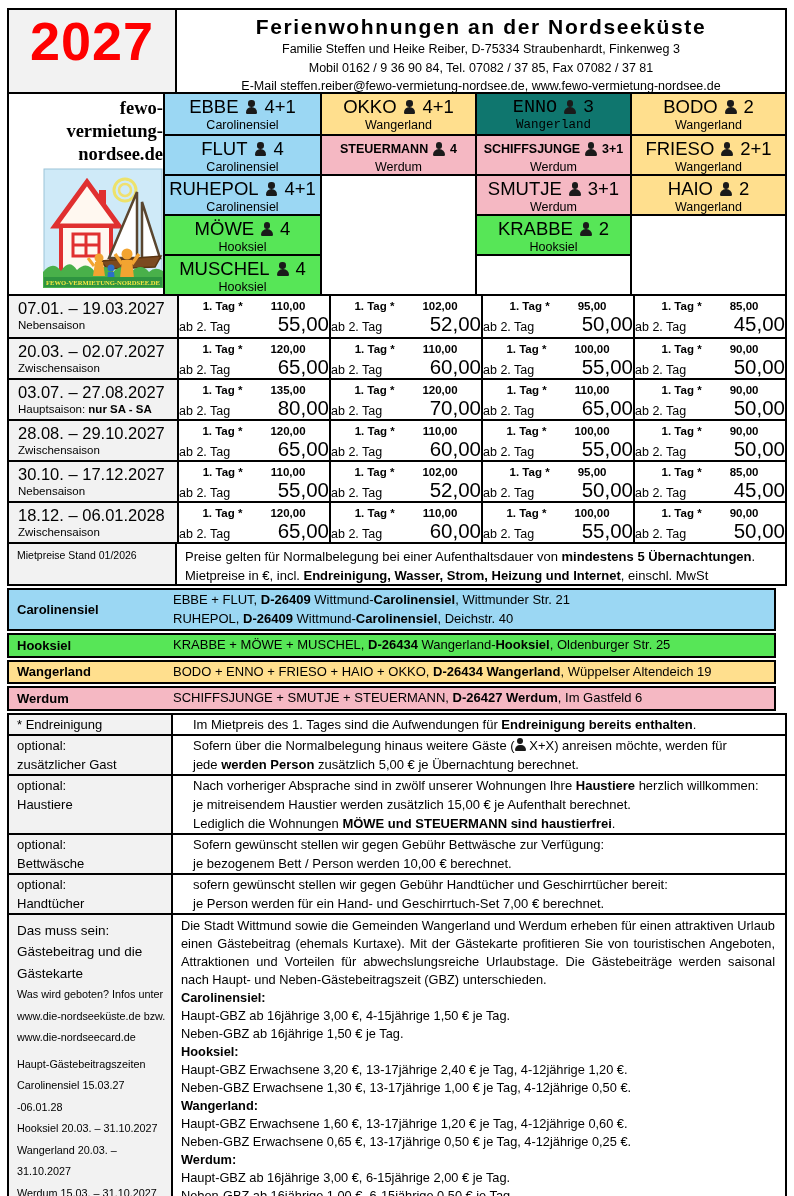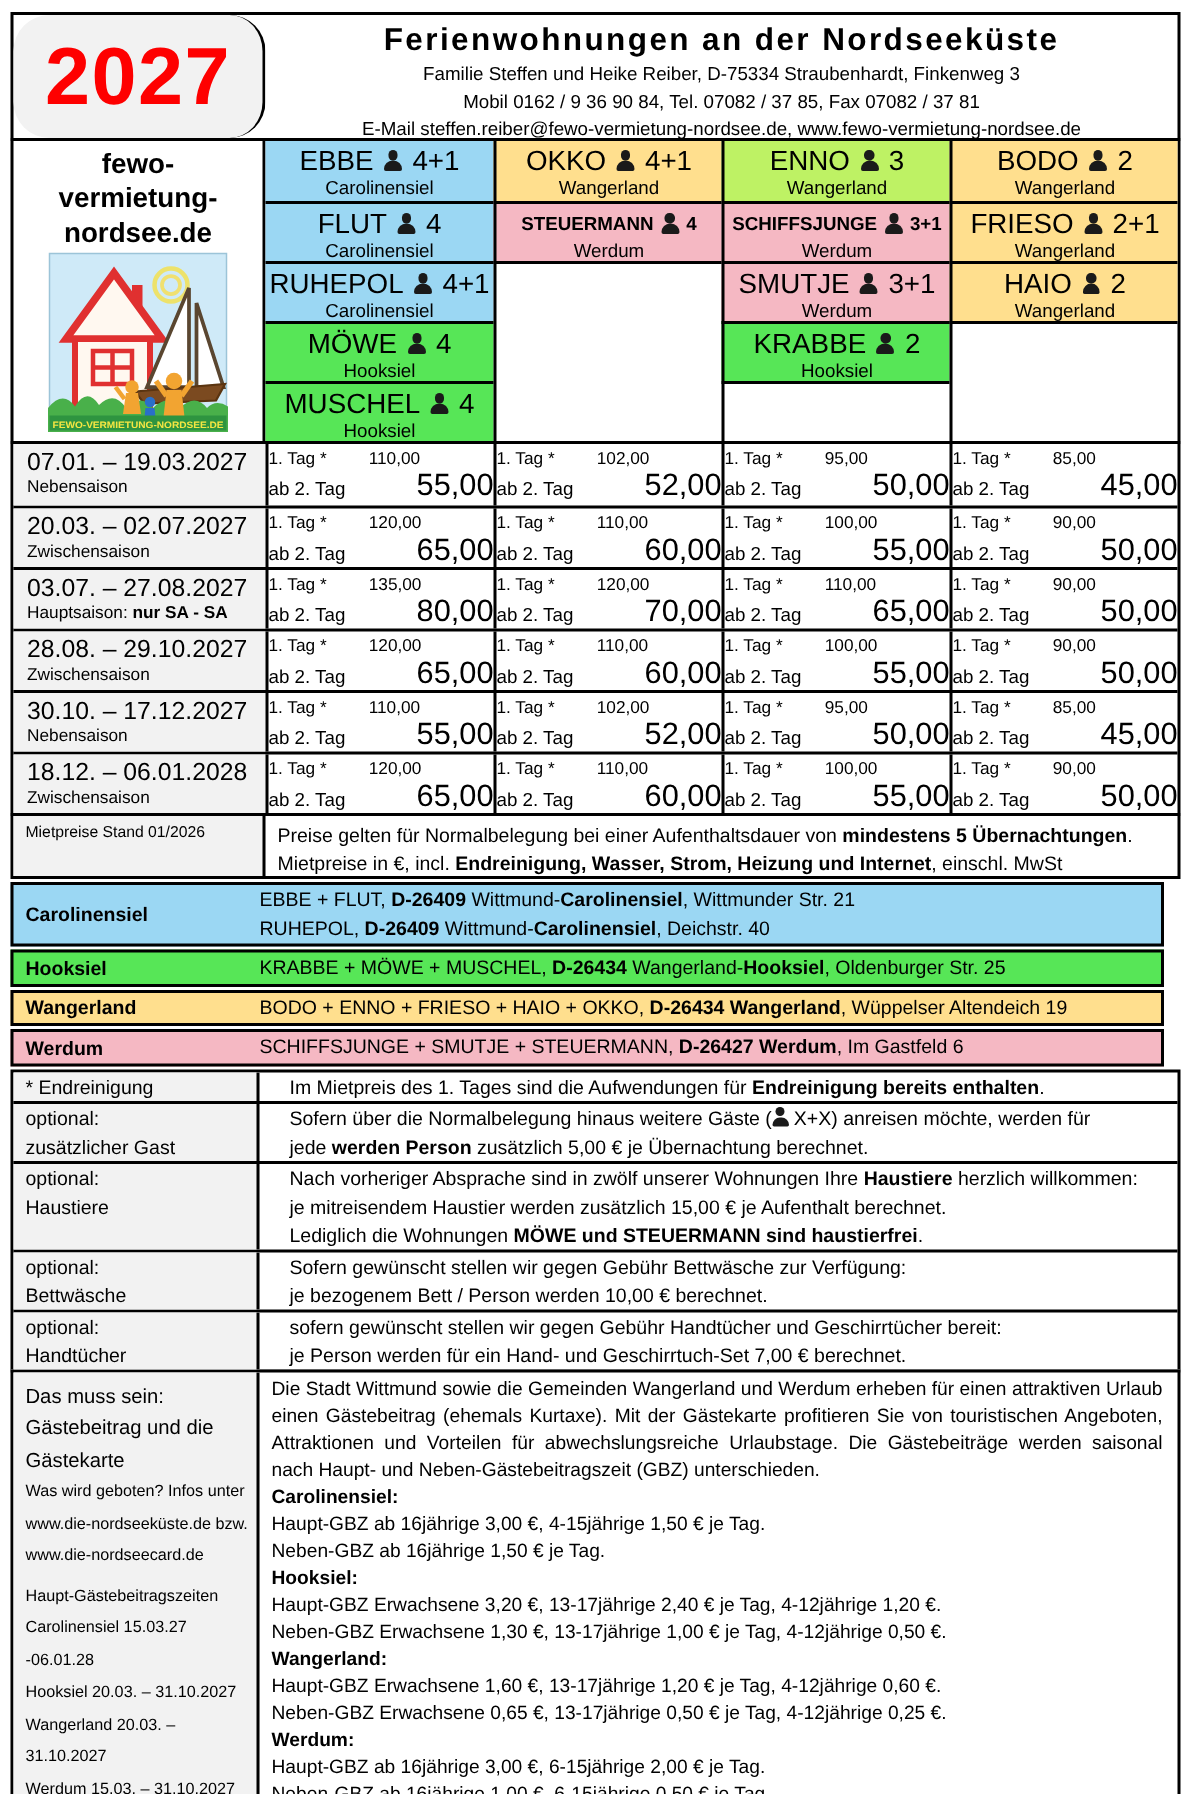--- a/index.html
+++ b/index.html
@@ -4,29 +4,29 @@
 <style>
   html,body { margin:0; padding:0; background:#fff; }
   body { width:794px; font-family:"Liberation Sans","DejaVu Sans",sans-serif; color:#000; }
   .page { width:780px; margin:8px auto 0; }
   .sec { border:2px solid #000; box-sizing:border-box; background:#fff; }
   .collapse { margin-top:-2px; }
   .b { font-weight:bold; }
 
   
   .header { display:flex; height:86px; }
-  .year-cell { width:168px; border-right:2px solid #000; background:#F2F2F2; display:flex; align-items:center; justify-content:center; box-sizing:border-box;border-radius:24px; }
+  .year-cell { width:168px; border-right:2px solid #000; background:#F2F2F2; display:flex; align-items:flex-start; justify-content:center; box-sizing:border-box; }
   .year { font-size:54px; font-weight:bold; letter-spacing:1px; }
   .title-cell { flex:1; text-align:center; padding-top:4px; }
   .main-title { font-size:21px; font-weight:bold; letter-spacing:1.6px; line-height:26px; }
   .hdr-line { font-size:12.5px; line-height:18.5px; }
 
   
   .apt-section { display:flex; }
-  .brand-cell { width:168px; border-right:2px solid #000; box-sizing:border-box; text-align:center; padding-top:3px; }
+  .brand-cell { width:156px; border-right:2px solid #000; box-sizing:border-box; text-align:right; padding-top:3px;font-family:Liberation Serif, serif; }
   .brand-line { font-size:18.5px; font-weight:bold; line-height:23px; }
   .logo { margin-top:2px; }
   .apt-grid { flex:1; display:grid; grid-template-columns:repeat(4,1fr); grid-auto-rows:40px; }
   .apt-cell { box-sizing:border-box; text-align:center; overflow:hidden; }
   .apt-cell.bl { border-left:2px solid #000; }
   .apt-cell.bt { border-top:2px solid #000; }
   .apt-line1 { display:flex; justify-content:center; align-items:center; gap:7px; height:22px; padding-top:2px; font-size:18.5px; }
   .apt-line1.small { font-size:12.5px; font-weight:bold; gap:5px; }
   .apt-loc { font-size:12.5px; line-height:15px; }
 
@@ -36,21 +36,21 @@
   .p-ico::after { content:""; position:absolute; left:50%; bottom:0; width:0.85em; height:0.45em; margin-left:-0.425em; border-radius:0.45em 0.45em 0.1em 0.1em; background:#1a1a1a; }
   .apt-line1 .p-ico { font-size:14px; }
 
   
   .price-row { display:flex; height:41px; box-sizing:border-box; }
   .price-row.bt { border-top:2px solid #000; }
   .date-cell { width:168px; background:#F2F2F2; box-sizing:border-box; padding-left:9px; }
   .date-text { font-size:16.5px; line-height:20px; padding-top:2px; }
   .season-text { font-size:11.5px; line-height:15px; }
   .price-cell { flex:1; border-left:2px solid #000; box-sizing:border-box; text-align:center; }
-  .price-l1 { display:flex; justify-content:flex-start; gap:28px; font-size:11.5px; padding-top:4px; line-height:13px; }
+  .price-l1 { display:flex; justify-content:center; gap:28px; font-size:11.5px; padding-top:4px; line-height:13px;font-weight:bold; }
   .price-l2 { display:flex; justify-content:space-between; align-items:baseline; gap:1px; }
   .price-l2 .lbl { font-size:12.5px; }
   .price-l2 .big { font-size:20.5px; line-height:22px; }
 
   
   .miet-row { display:flex; height:44px; }
   .miet-label { width:168px; border-right:2px solid #000; background:#F2F2F2; font-size:10.5px; padding:5px 0 0 8px; box-sizing:border-box; }
   .miet-content { flex:1; padding:3px 0 0 8px; font-size:13px; line-height:19px; }
 
   
@@ -143,21 +143,21 @@
           <div class="apt-loc">Carolinensiel</div>
         </div>
         <div class="apt-cell bl" style="background: rgb(255, 223, 142);">
           <div class="apt-line1">
             <span>OKKO</span>
             <span class="p-ico"></span>
             <span>4+1</span>
           </div>
           <div class="apt-loc">Wangerland</div>
         </div>
-        <div class="apt-cell bl" style="background: #bef264;">
+        <div class="apt-cell bl" style="background: #0f766e; font-family: Liberation Mono, monospace;">
           <div class="apt-line1">
             <span>ENNO</span>
             <span class="p-ico"></span>
             <span>3</span>
           </div>
           <div class="apt-loc">Wangerland</div>
         </div>
         <div class="apt-cell bl" style="background: rgb(255, 223, 142);">
           <div class="apt-line1">
             <span>BODO</span>

